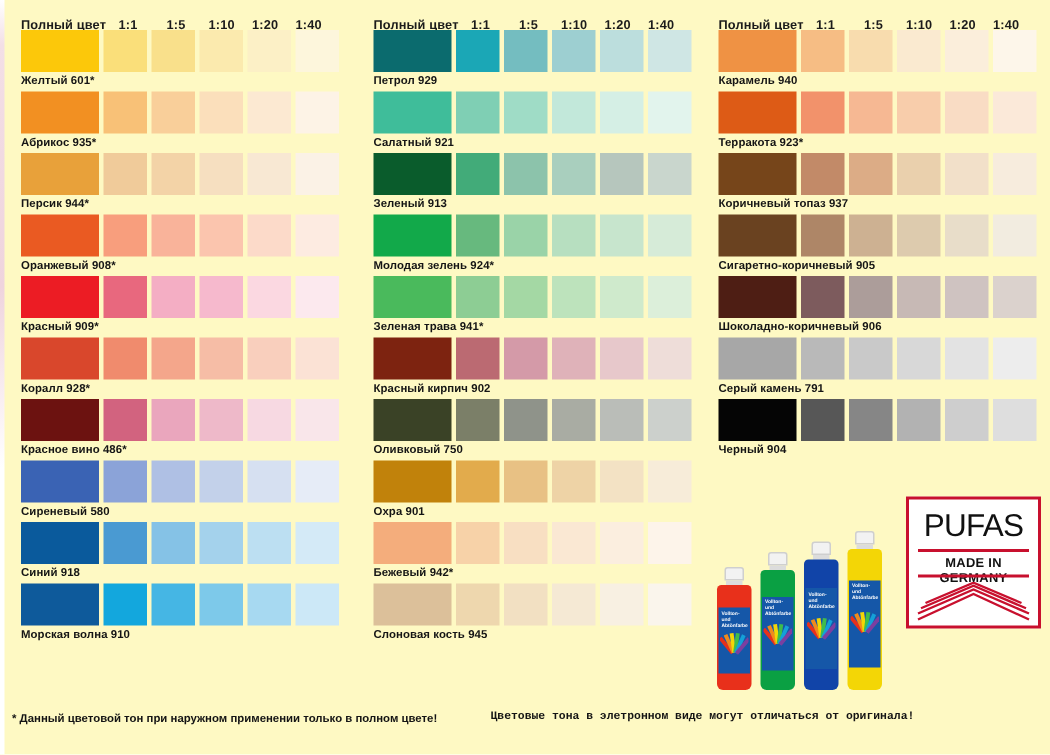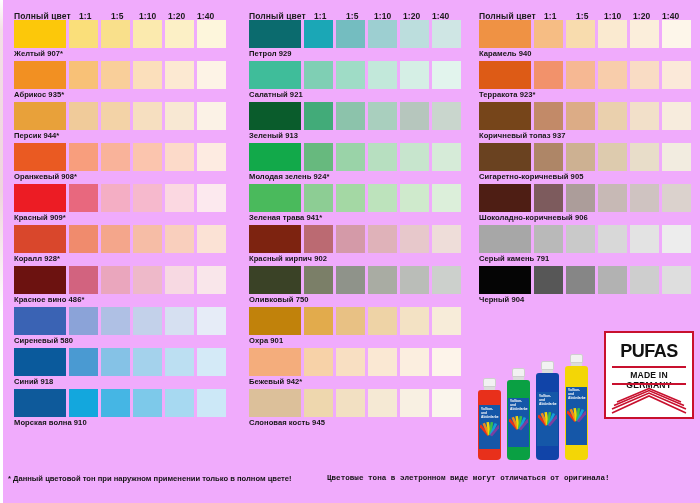--- a/index.html
+++ b/index.html
@@ -1,21 +1,21 @@
 <!DOCTYPE html>
 <html><head>
 <meta charset="utf-8">
 <style>
   html,body{margin:0;padding:0;background:#ffffff;}
   body{
     width:700px;height:503px;position:relative;overflow:hidden;
     font-family:"Liberation Sans","DejaVu Sans",sans-serif;
     background:#fff;
   }
-  .sheet{position:absolute;inset:0;background:#f0abfc;}
+  .sheet{position:absolute;inset:0;background:#fef9c3;}
   
   .edge{position:absolute;left:0;top:0;width:3px;height:503px;background:linear-gradient(to bottom,#ffffff 0%,#f3dfe6 6%,#efd4dd 38%,#ffffff 62%,#ffffff 100%);}
   .col{position:absolute;top:0;width:232px;height:470px;}
   .col1{left:6px;}
   .col2{left:241px;}
   .col3{left:471px;}
 
   .hdr{position:relative;height:20px;}
   .hdr span{
     position:absolute;top:11px;
@@ -57,21 +57,21 @@
   }
 
   
   .logo{
     position:absolute;left:604px;top:331px;width:90px;height:88px;
     border:2px solid #c8102e;background:#ffffff;box-sizing:border-box;
   }
   .logo .wordmark{
     position:absolute;left:6px;top:6px;width:74px;height:24px;
     font-family:"Liberation Sans","DejaVu Sans",sans-serif;
-    font-weight:bold;font-size:18px;line-height:24px;letter-spacing:-0.5px;
+    font-weight:normal;font-size:21px;line-height:24px;letter-spacing:-0.5px;
     color:#111;text-align:center;
   }
   .logo .rule{
     position:absolute;left:6px;top:33px;width:74px;height:2px;background:#c8102e;
   }
   .logo .madein{
     position:absolute;left:4px;top:37px;width:78px;
     font-size:8.6px;font-weight:bold;letter-spacing:.2px;color:#111;text-align:center;
   }
   .logo .rule2{
@@ -112,21 +112,21 @@
     <div class="rows">
         <div class="row">
           <div class="swatches">
             <div class="sw s0" style="background: rgb(252, 200, 10);"></div>
             <div class="sw s1" style="background: rgb(250, 223, 122);"></div>
             <div class="sw s2" style="background: rgb(249, 224, 139);"></div>
             <div class="sw s3" style="background: rgb(251, 234, 174);"></div>
             <div class="sw s4" style="background: rgb(252, 240, 198);"></div>
             <div class="sw s5" style="background: rgb(253, 246, 220);"></div>
           </div>
-          <div class="lbl">Желтый 907*</div>
+          <div class="lbl">Желтый 601*</div>
         </div>
         <div class="row">
           <div class="swatches">
             <div class="sw s0" style="background: rgb(242, 144, 34);"></div>
             <div class="sw s1" style="background: rgb(248, 193, 119);"></div>
             <div class="sw s2" style="background: rgb(249, 207, 154);"></div>
             <div class="sw s3" style="background: rgb(251, 223, 187);"></div>
             <div class="sw s4" style="background: rgb(252, 233, 210);"></div>
             <div class="sw s5" style="background: rgb(253, 243, 230);"></div>
           </div>

